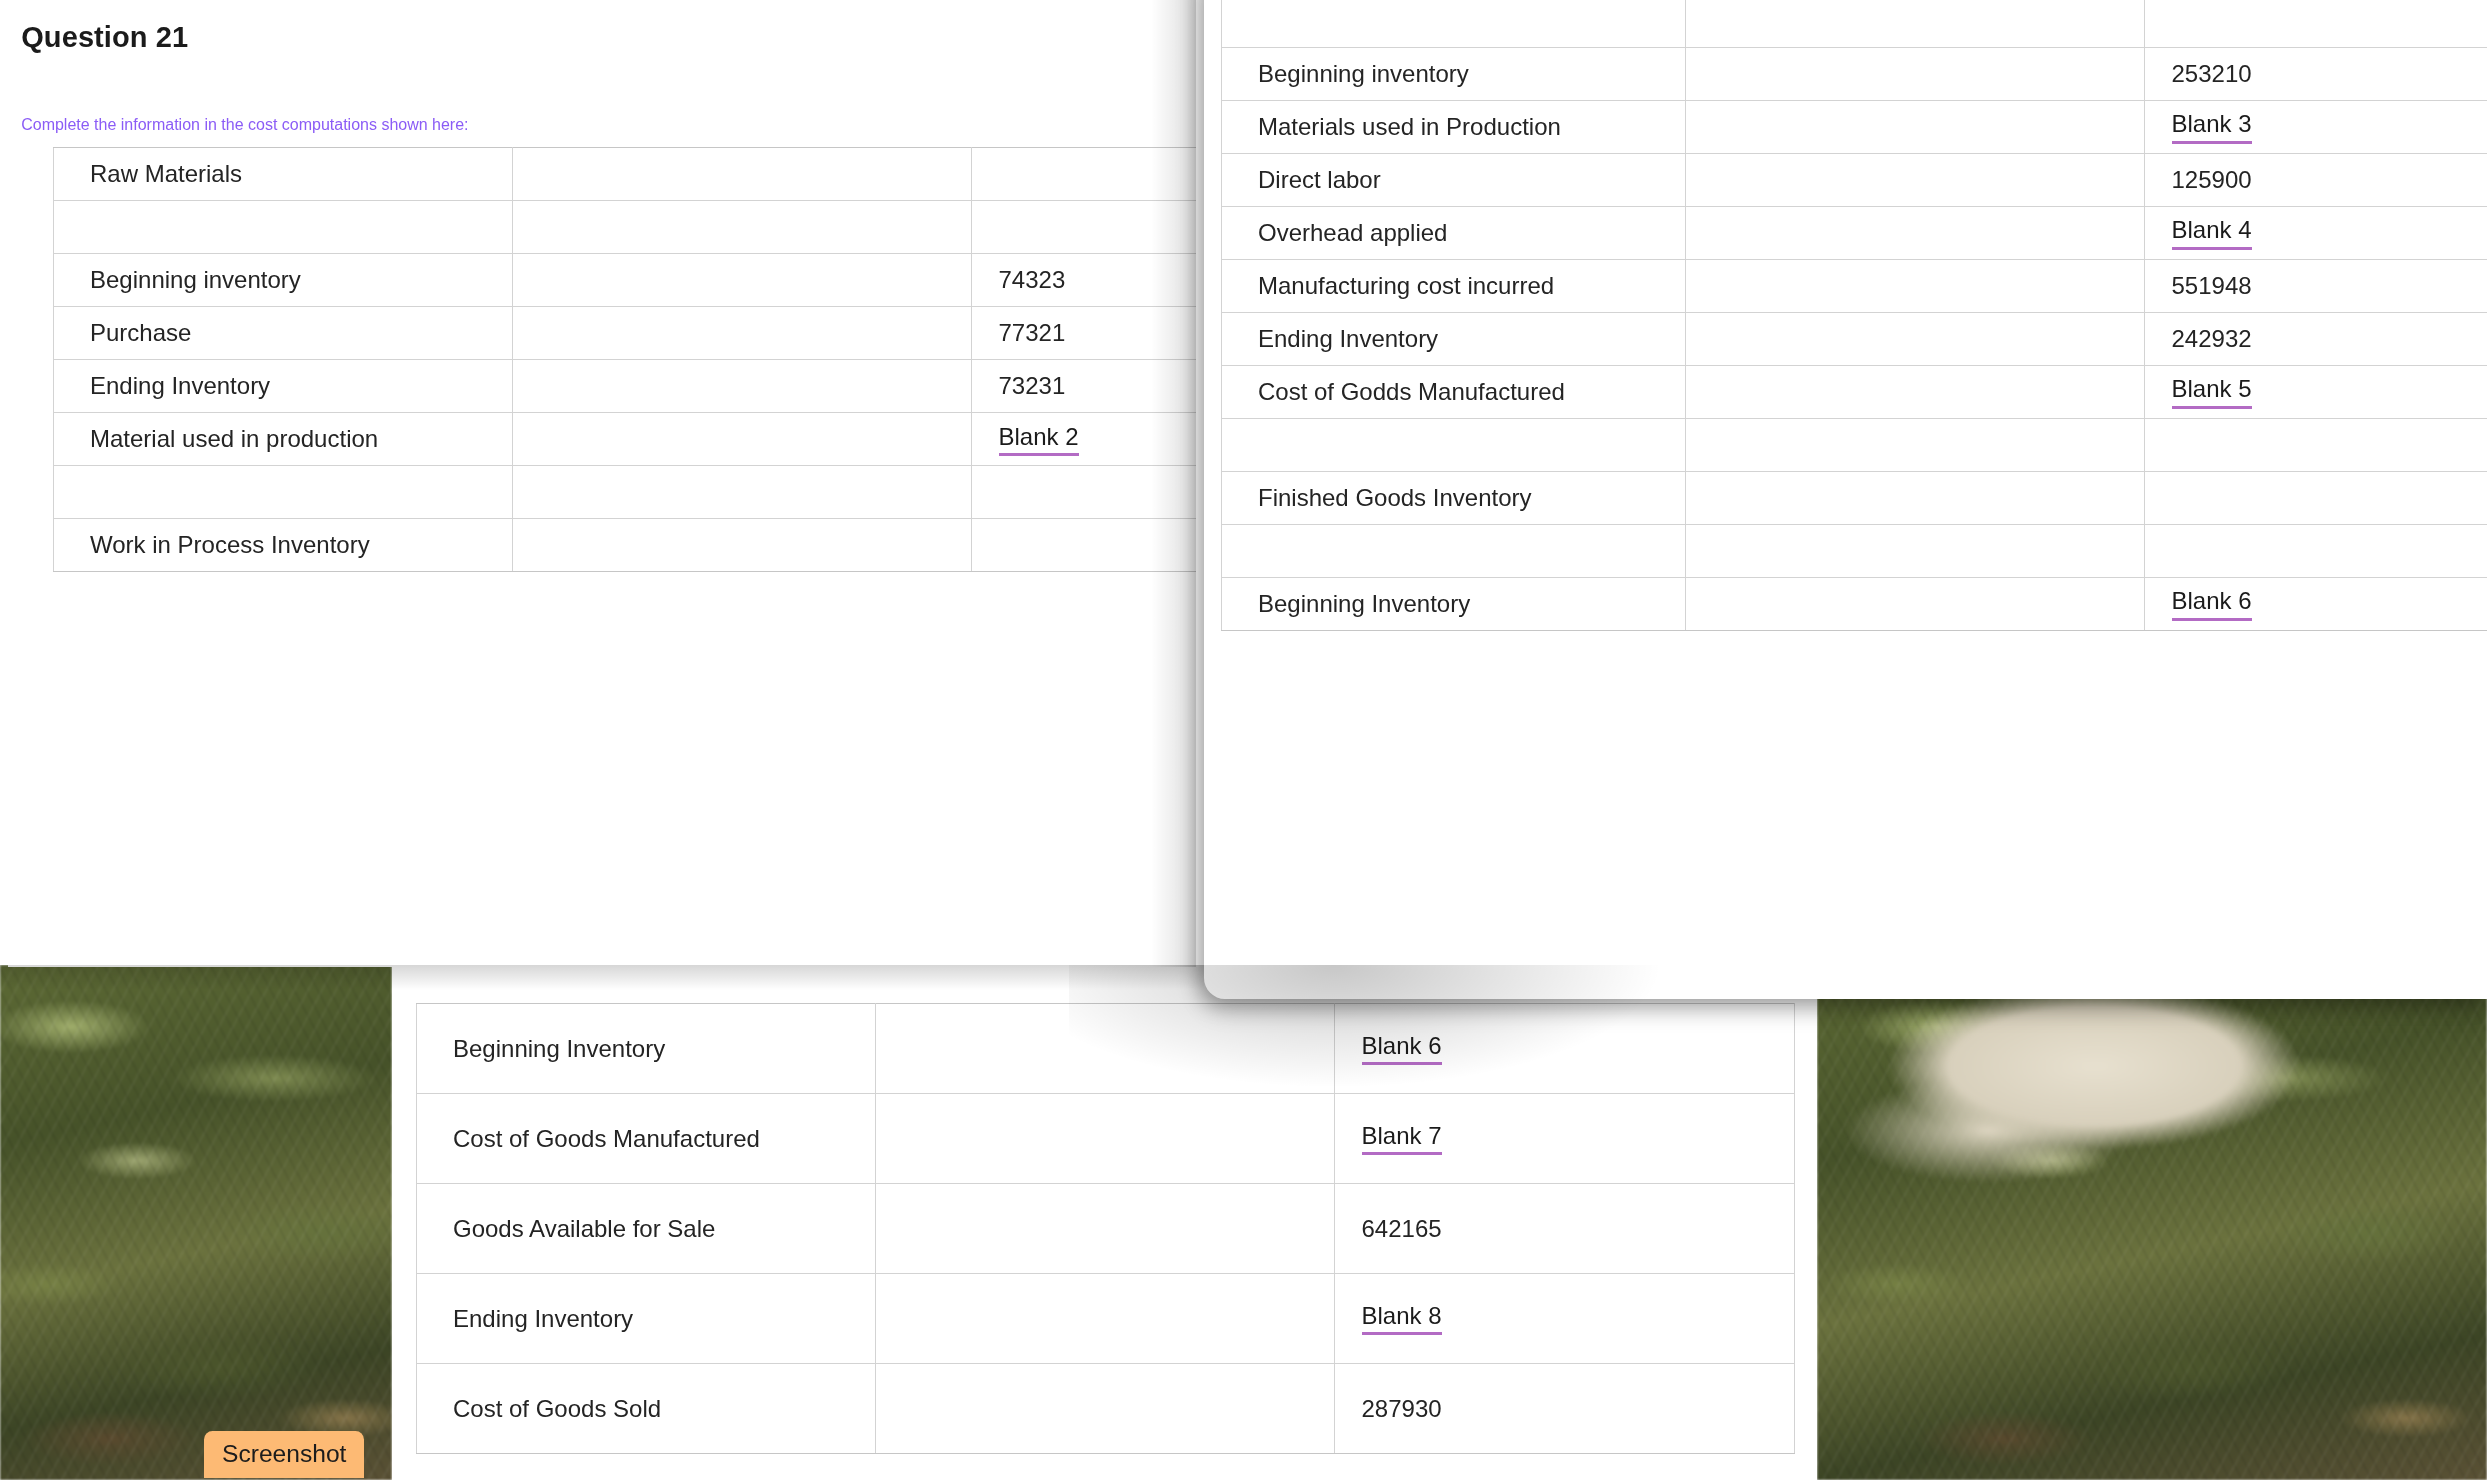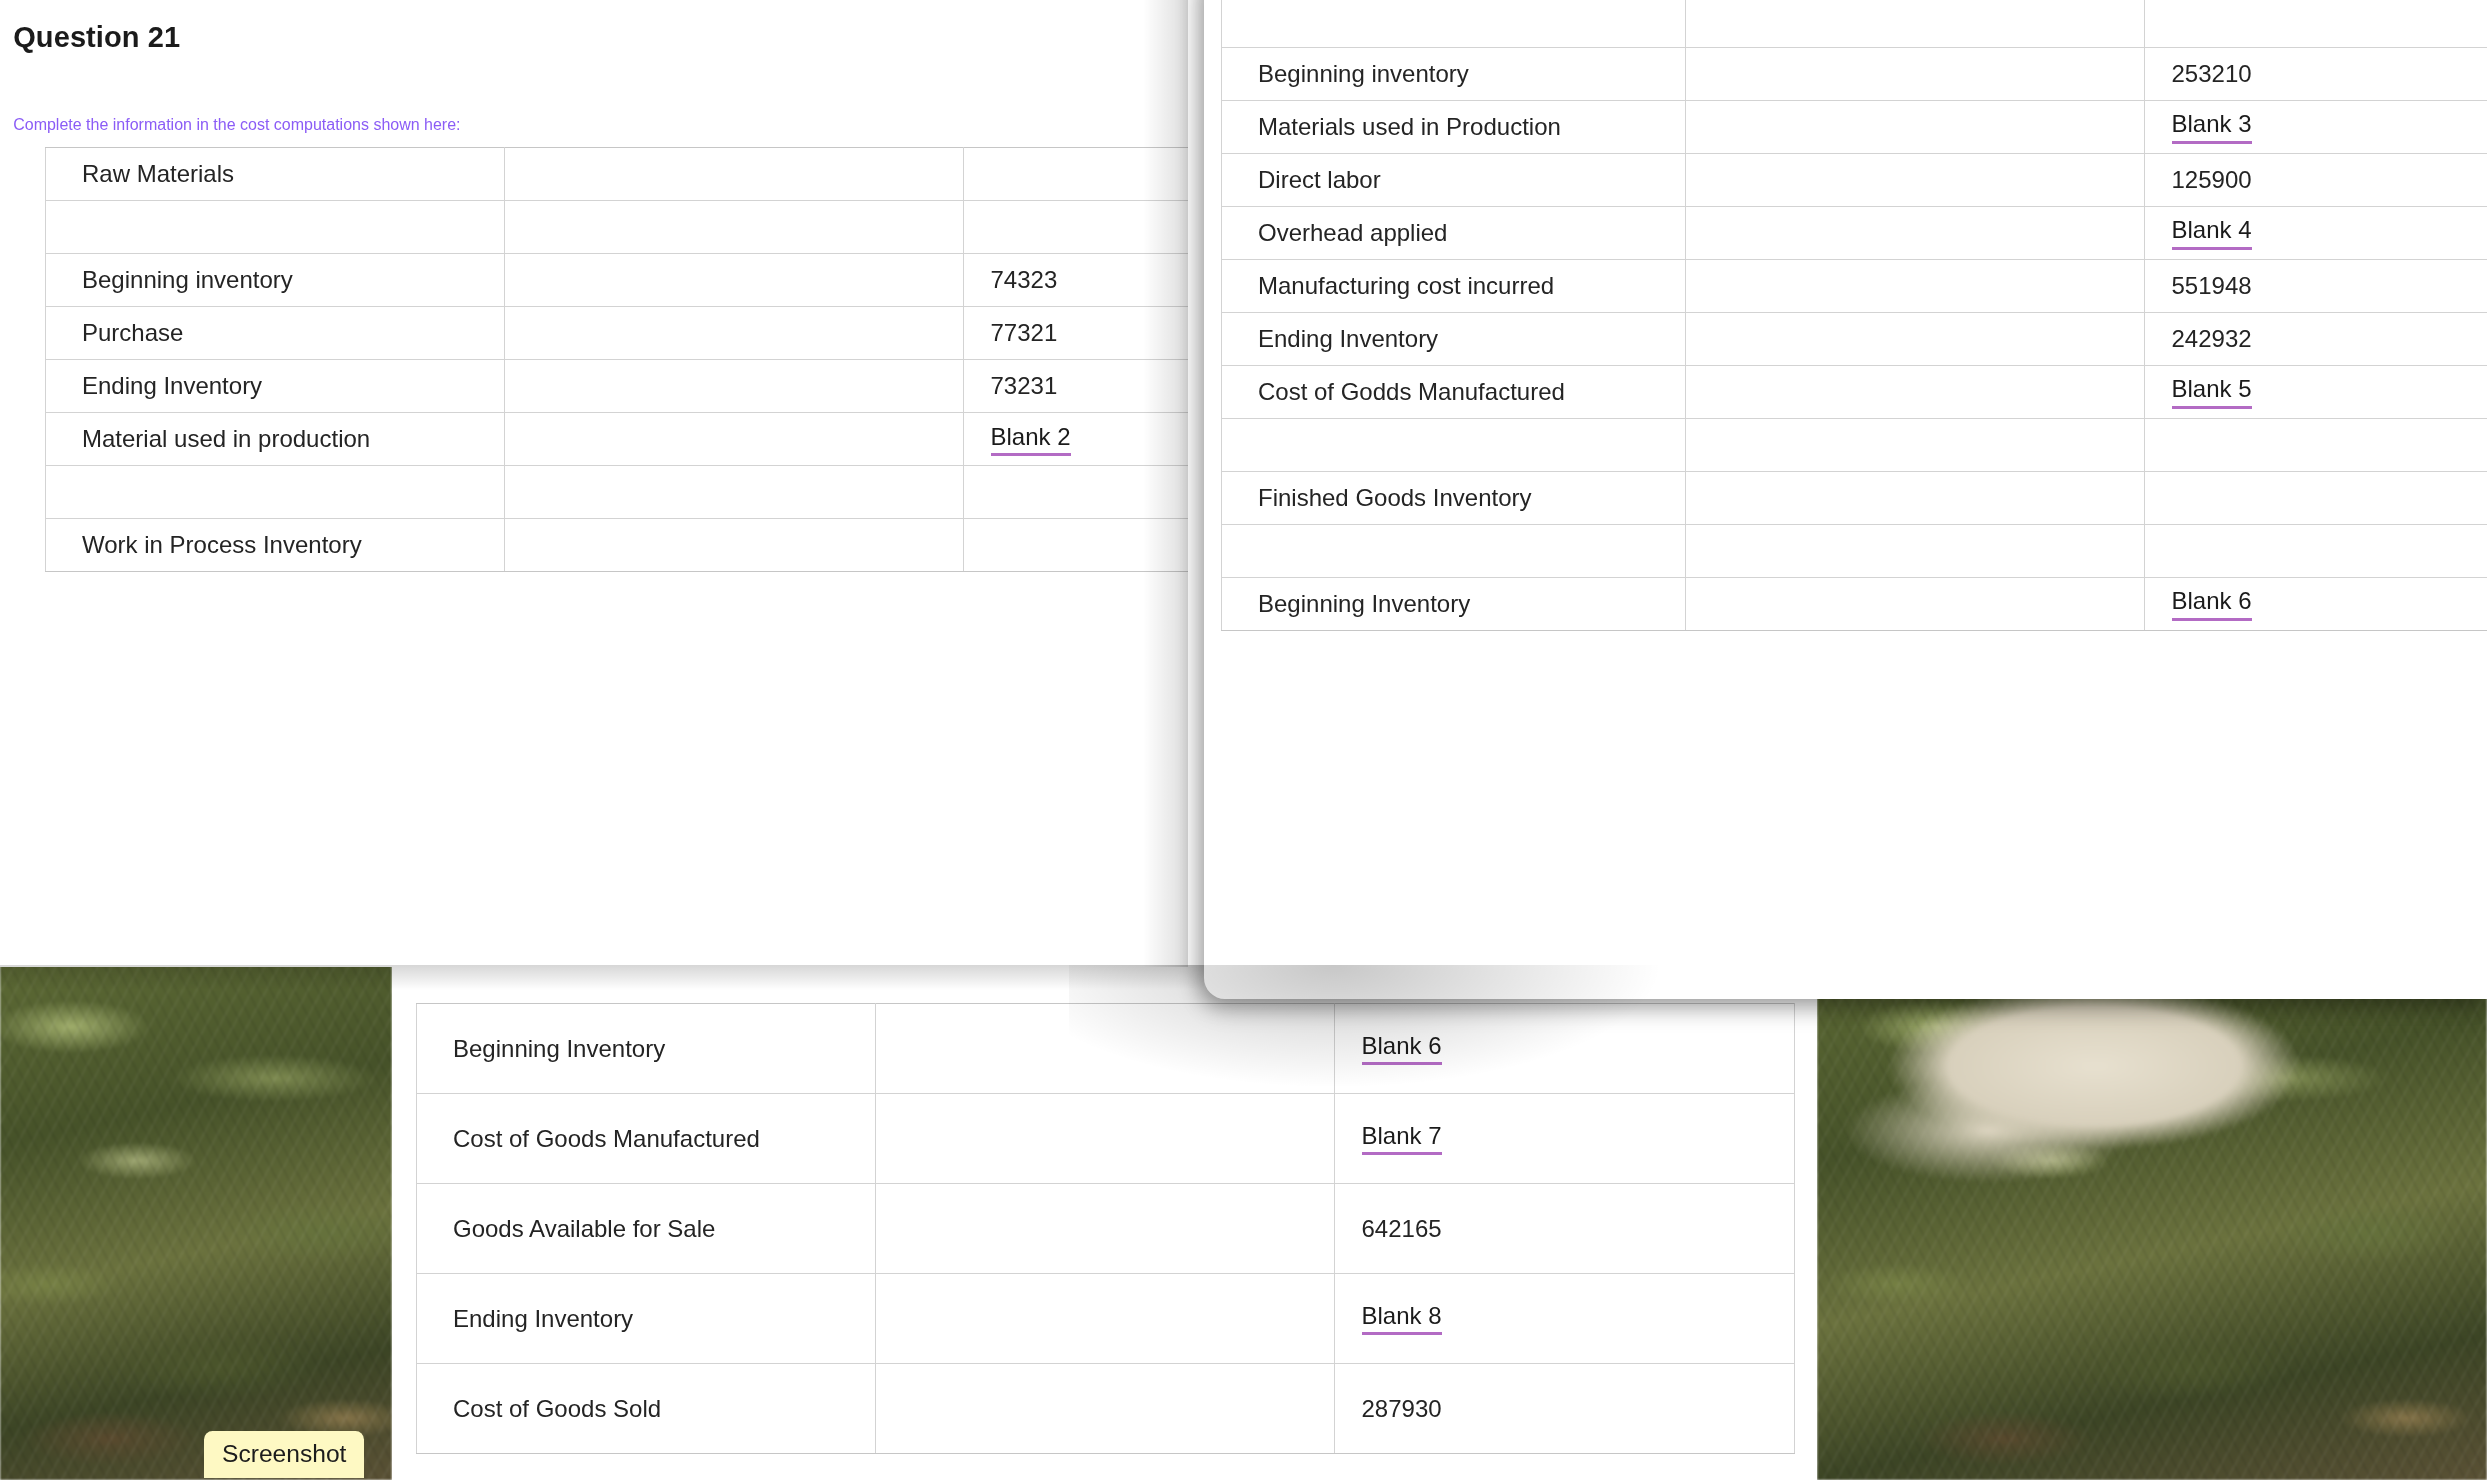--- a/index.html
+++ b/index.html
@@ -91,21 +91,21 @@
     display: inline-block;
     font-weight: normal;
     color: #1b1b1b;
     border-bottom: 3.8px solid #b36bc4;
     padding-bottom: 2.8px;
     line-height: 1.1;
   }
 
   
   .main-window {
-    position: absolute; left: 0; top: 0;
+    position: absolute; left: 8px; top: 0;
     width: 1188px; height: 967px;
     background: #ffffff;
     z-index: 2;
     overflow: hidden;
   }
   .main-window::after {   
     content: "";
     position: absolute; right: 0; top: 0; bottom: 0; width: 45px;
     background: linear-gradient(90deg, rgba(0,0,0,0) 0%, rgba(0,0,0,.10) 75%, rgba(0,0,0,.16) 100%);
     pointer-events: none;
@@ -363,18 +363,18 @@
               <td class="num"><span class="blank" style="border-bottom-color: rgb(179, 107, 196);">Blank 6</span></td>
             </tr>
           </tbody>
       </table>
     </div>
   </div>
 
   <div class="main-shadow-bottom"></div>
   <div class="float-shadow"></div>
 
-  <div class="screenshot-toast" style="background: #fef9c3;">
+  <div class="screenshot-toast" style="background: #fdba74;">
     <span>Screenshot</span>
   </div>
 
 </div>
 
 
 </body></html>

